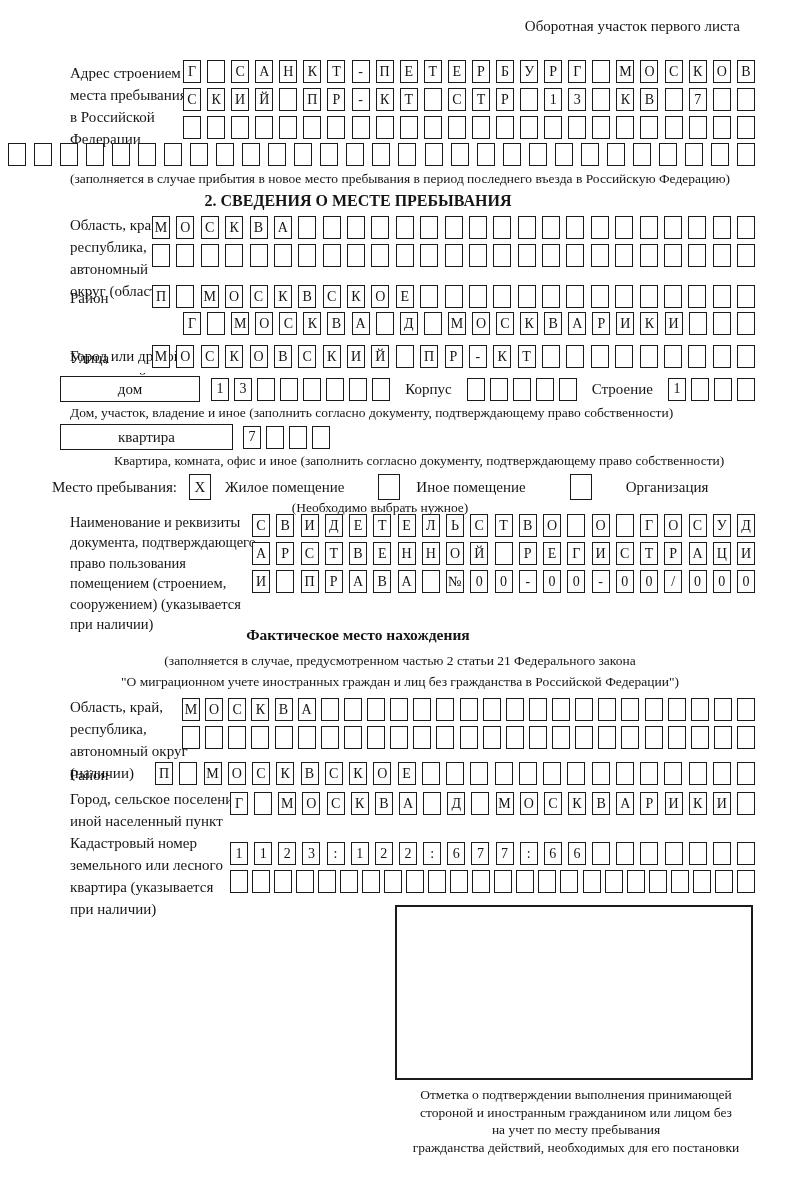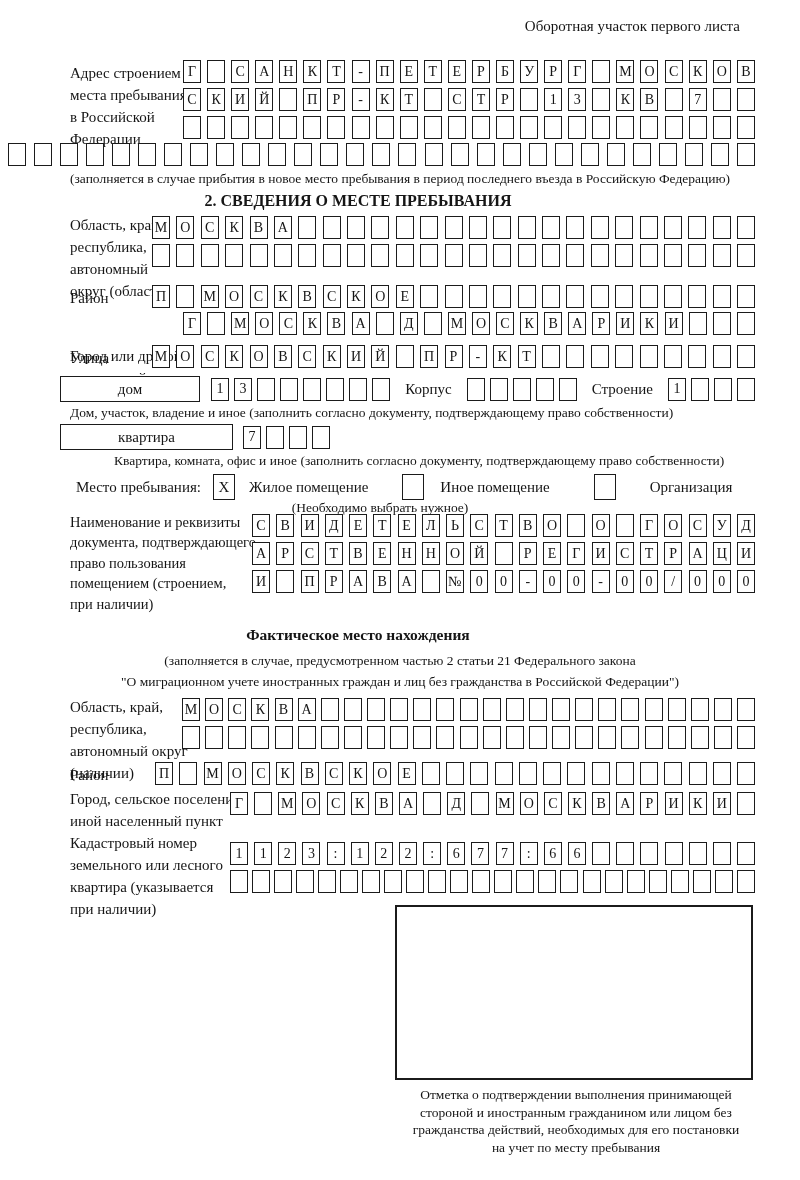--- a/index.html
+++ b/index.html
@@ -338,36 +338,37 @@
   <div class="labelbox" style="width:173px;">квартира</div>
   <div class="cellgap">
       <span class="cell">7</span>
       <span class="cell"></span>
       <span class="cell"></span>
       <span class="cell"></span>
     </div>
 </div>
 <div class="abs caption" style="top:453px; left:70px;margin-left:44px;">Квартира, комната, офис и иное (заполнить согласно документу, подтверждающему право собственности)</div>
 
-<div class="abs mesto" style="top:474px; left:76px;">
+<div class="abs mesto" style="top:474px; left:52px;">
   <span>Место пребывания:</span>
   <span class="checkbox" style="margin-left:12px;">X</span>
   <span style="margin-left:14px;">Жилое помещение</span>
   <span class="checkbox" style="margin-left:34px;"></span>
   <span style="margin-left:16px;">Иное помещение</span>
   <span class="checkbox" style="margin-left:44px;"></span>
   <span style="margin-left:34px;">Организация</span>
 </div>
 <div class="abs notec" style="top:500px; left:-20px;">(Необходимо выбрать нужное)</div>
 
 <div class="abs doclabel" style="top:512px; left:70px;">
   <div>Наименование и реквизиты</div>
   <div>документа, подтверждающего</div>
   <div>право пользования</div>
   <div>помещением (строением,</div>
+  <div>сооружением) (указывается</div>
   <div>при наличии)</div>
 </div>
 <div class="abs cellrow" style="top:514px; left:252px; width:503px;">
     <span class="cell">С</span>
     <span class="cell">В</span>
     <span class="cell">И</span>
     <span class="cell">Д</span>
     <span class="cell">Е</span>
     <span class="cell">Т</span>
     <span class="cell">Е</span>
@@ -612,15 +613,15 @@
     <span class="cell"></span>
     <span class="cell"></span>
     <span class="cell"></span>
     <span class="cell"></span>
   </div>
 
 <div class="abs stampbox" style="top:905px; left:395px; width:358px; height:175px;"></div>
 <div class="abs stampcap" style="top:1086px; left:383px; width:386px;">
   <div>Отметка о подтверждении выполнения принимающей</div>
   <div>стороной и иностранным гражданином или лицом без</div>
+  <div>на учет по месту пребывания</div>
   <div>гражданства действий, необходимых для его постановки</div>
-  <div>на учет по месту пребывания</div>
 </div>
 
 </body></html>

